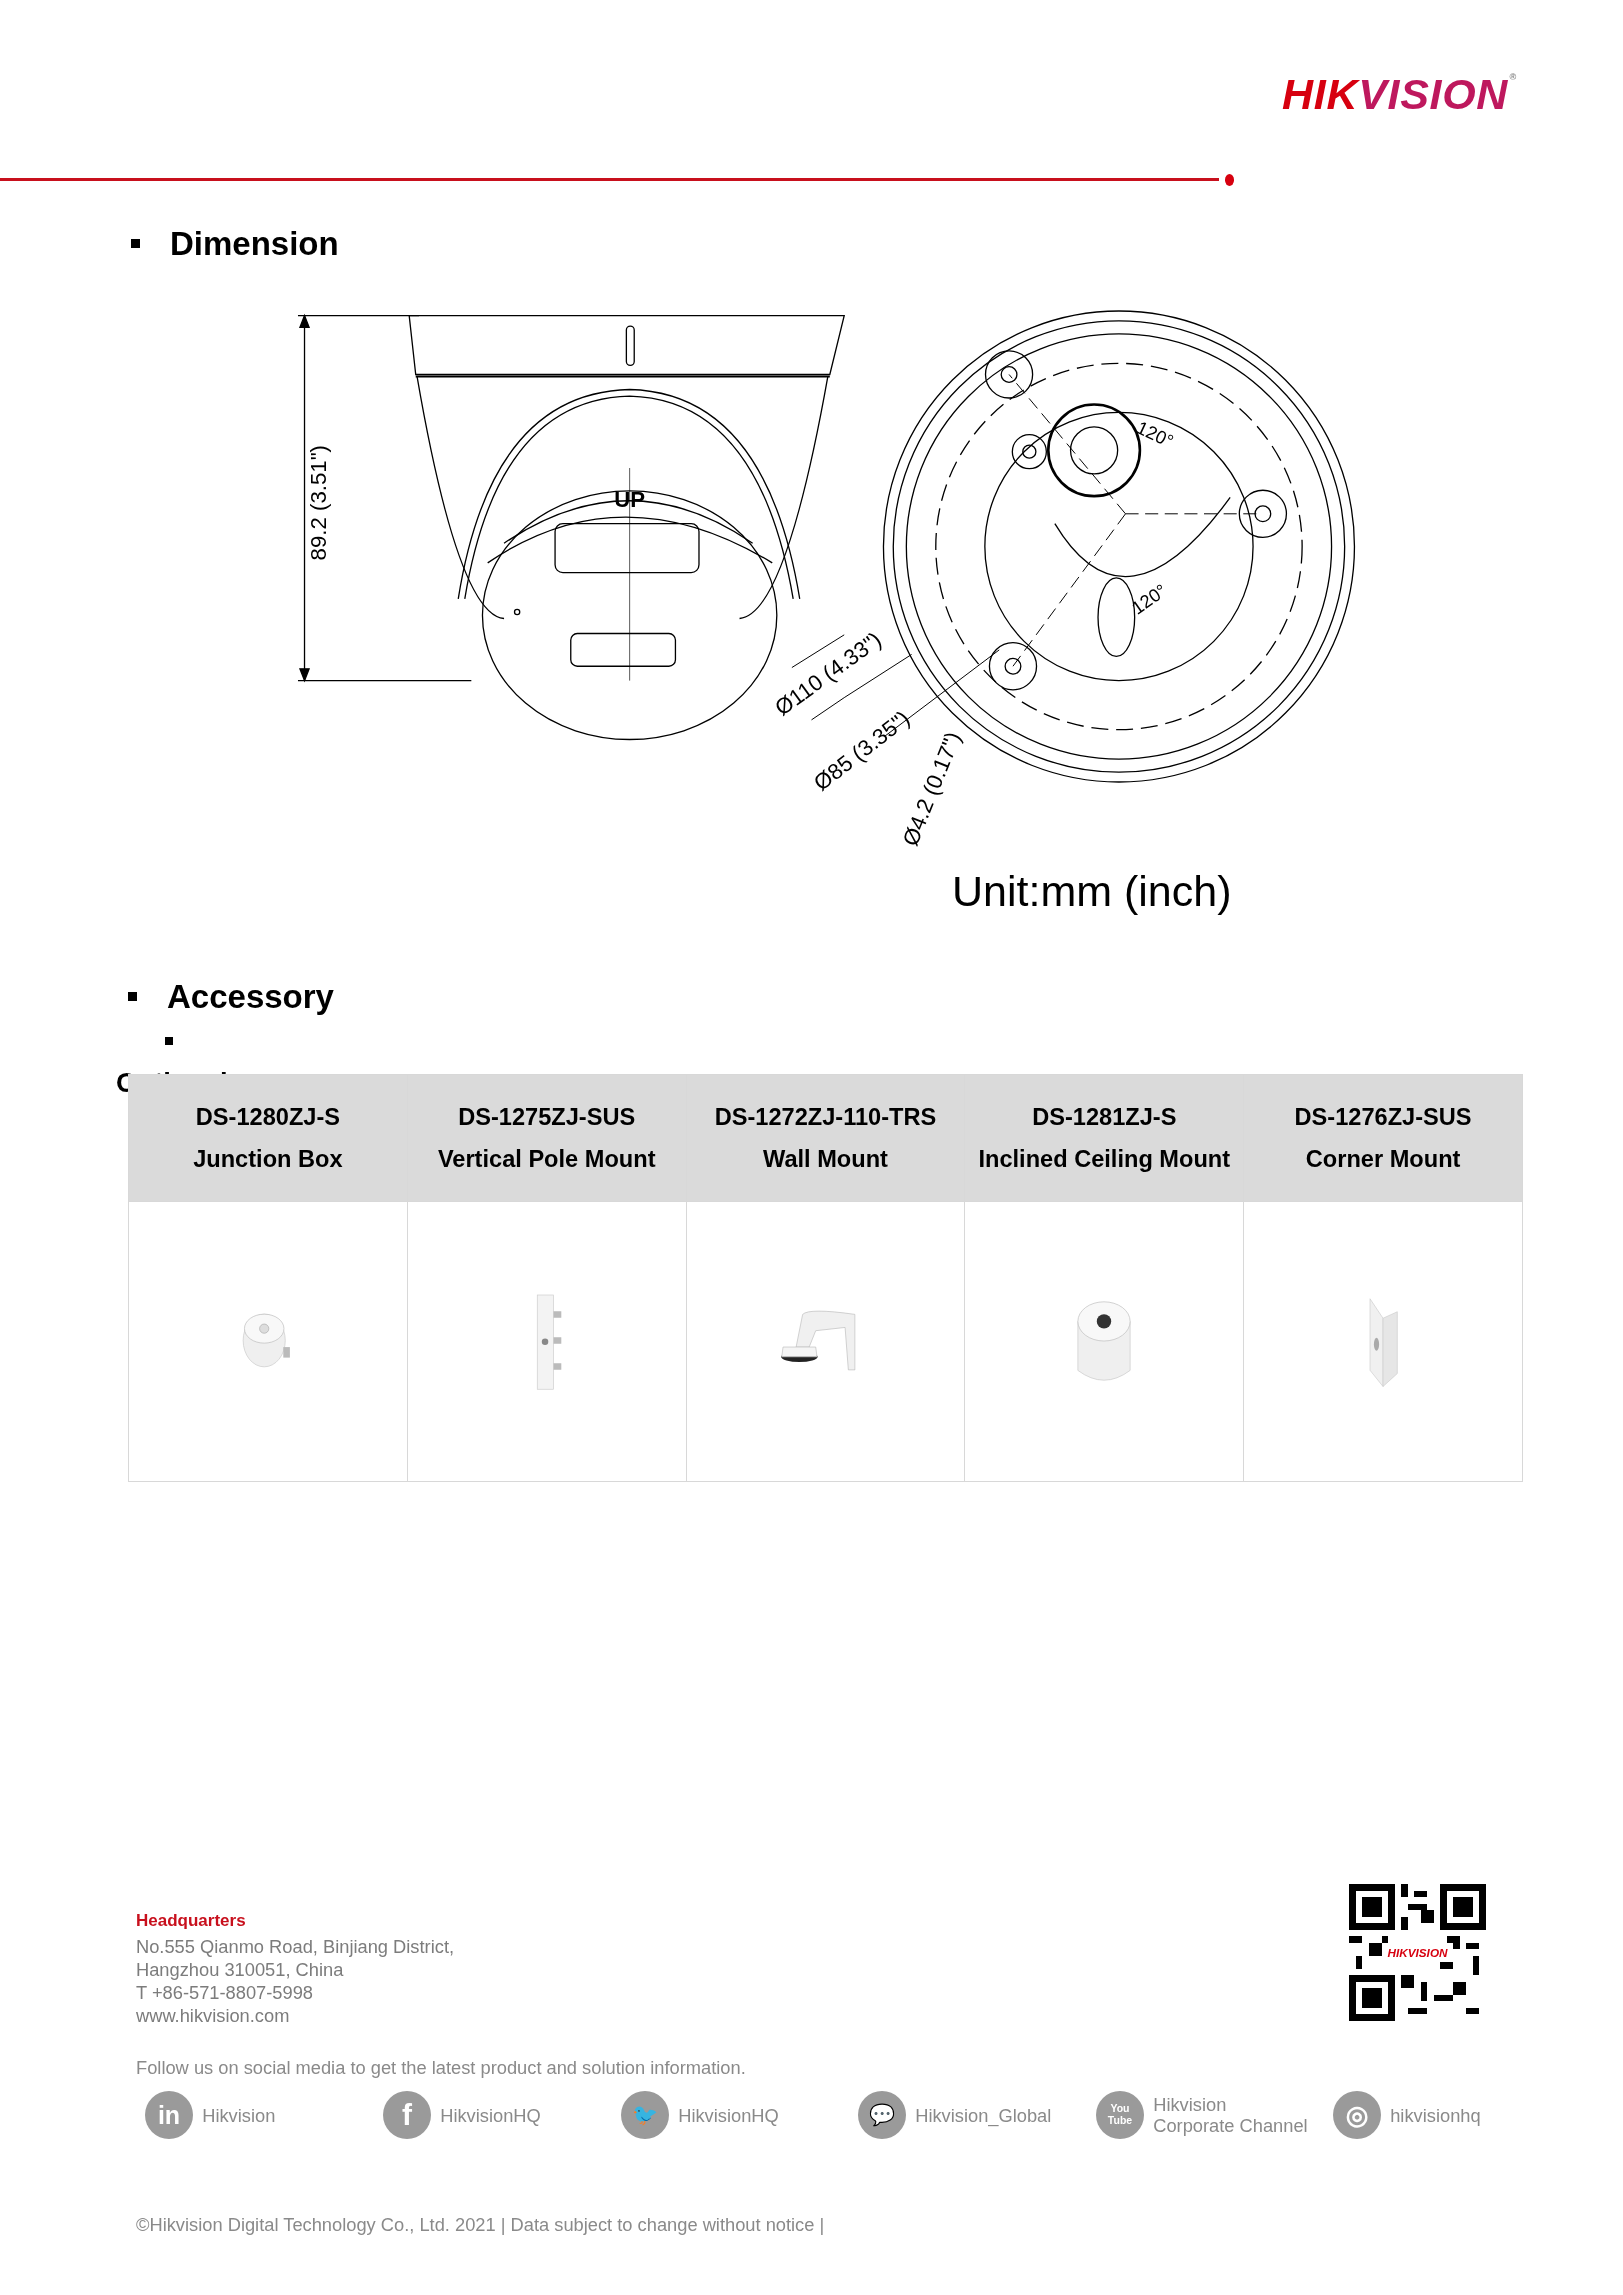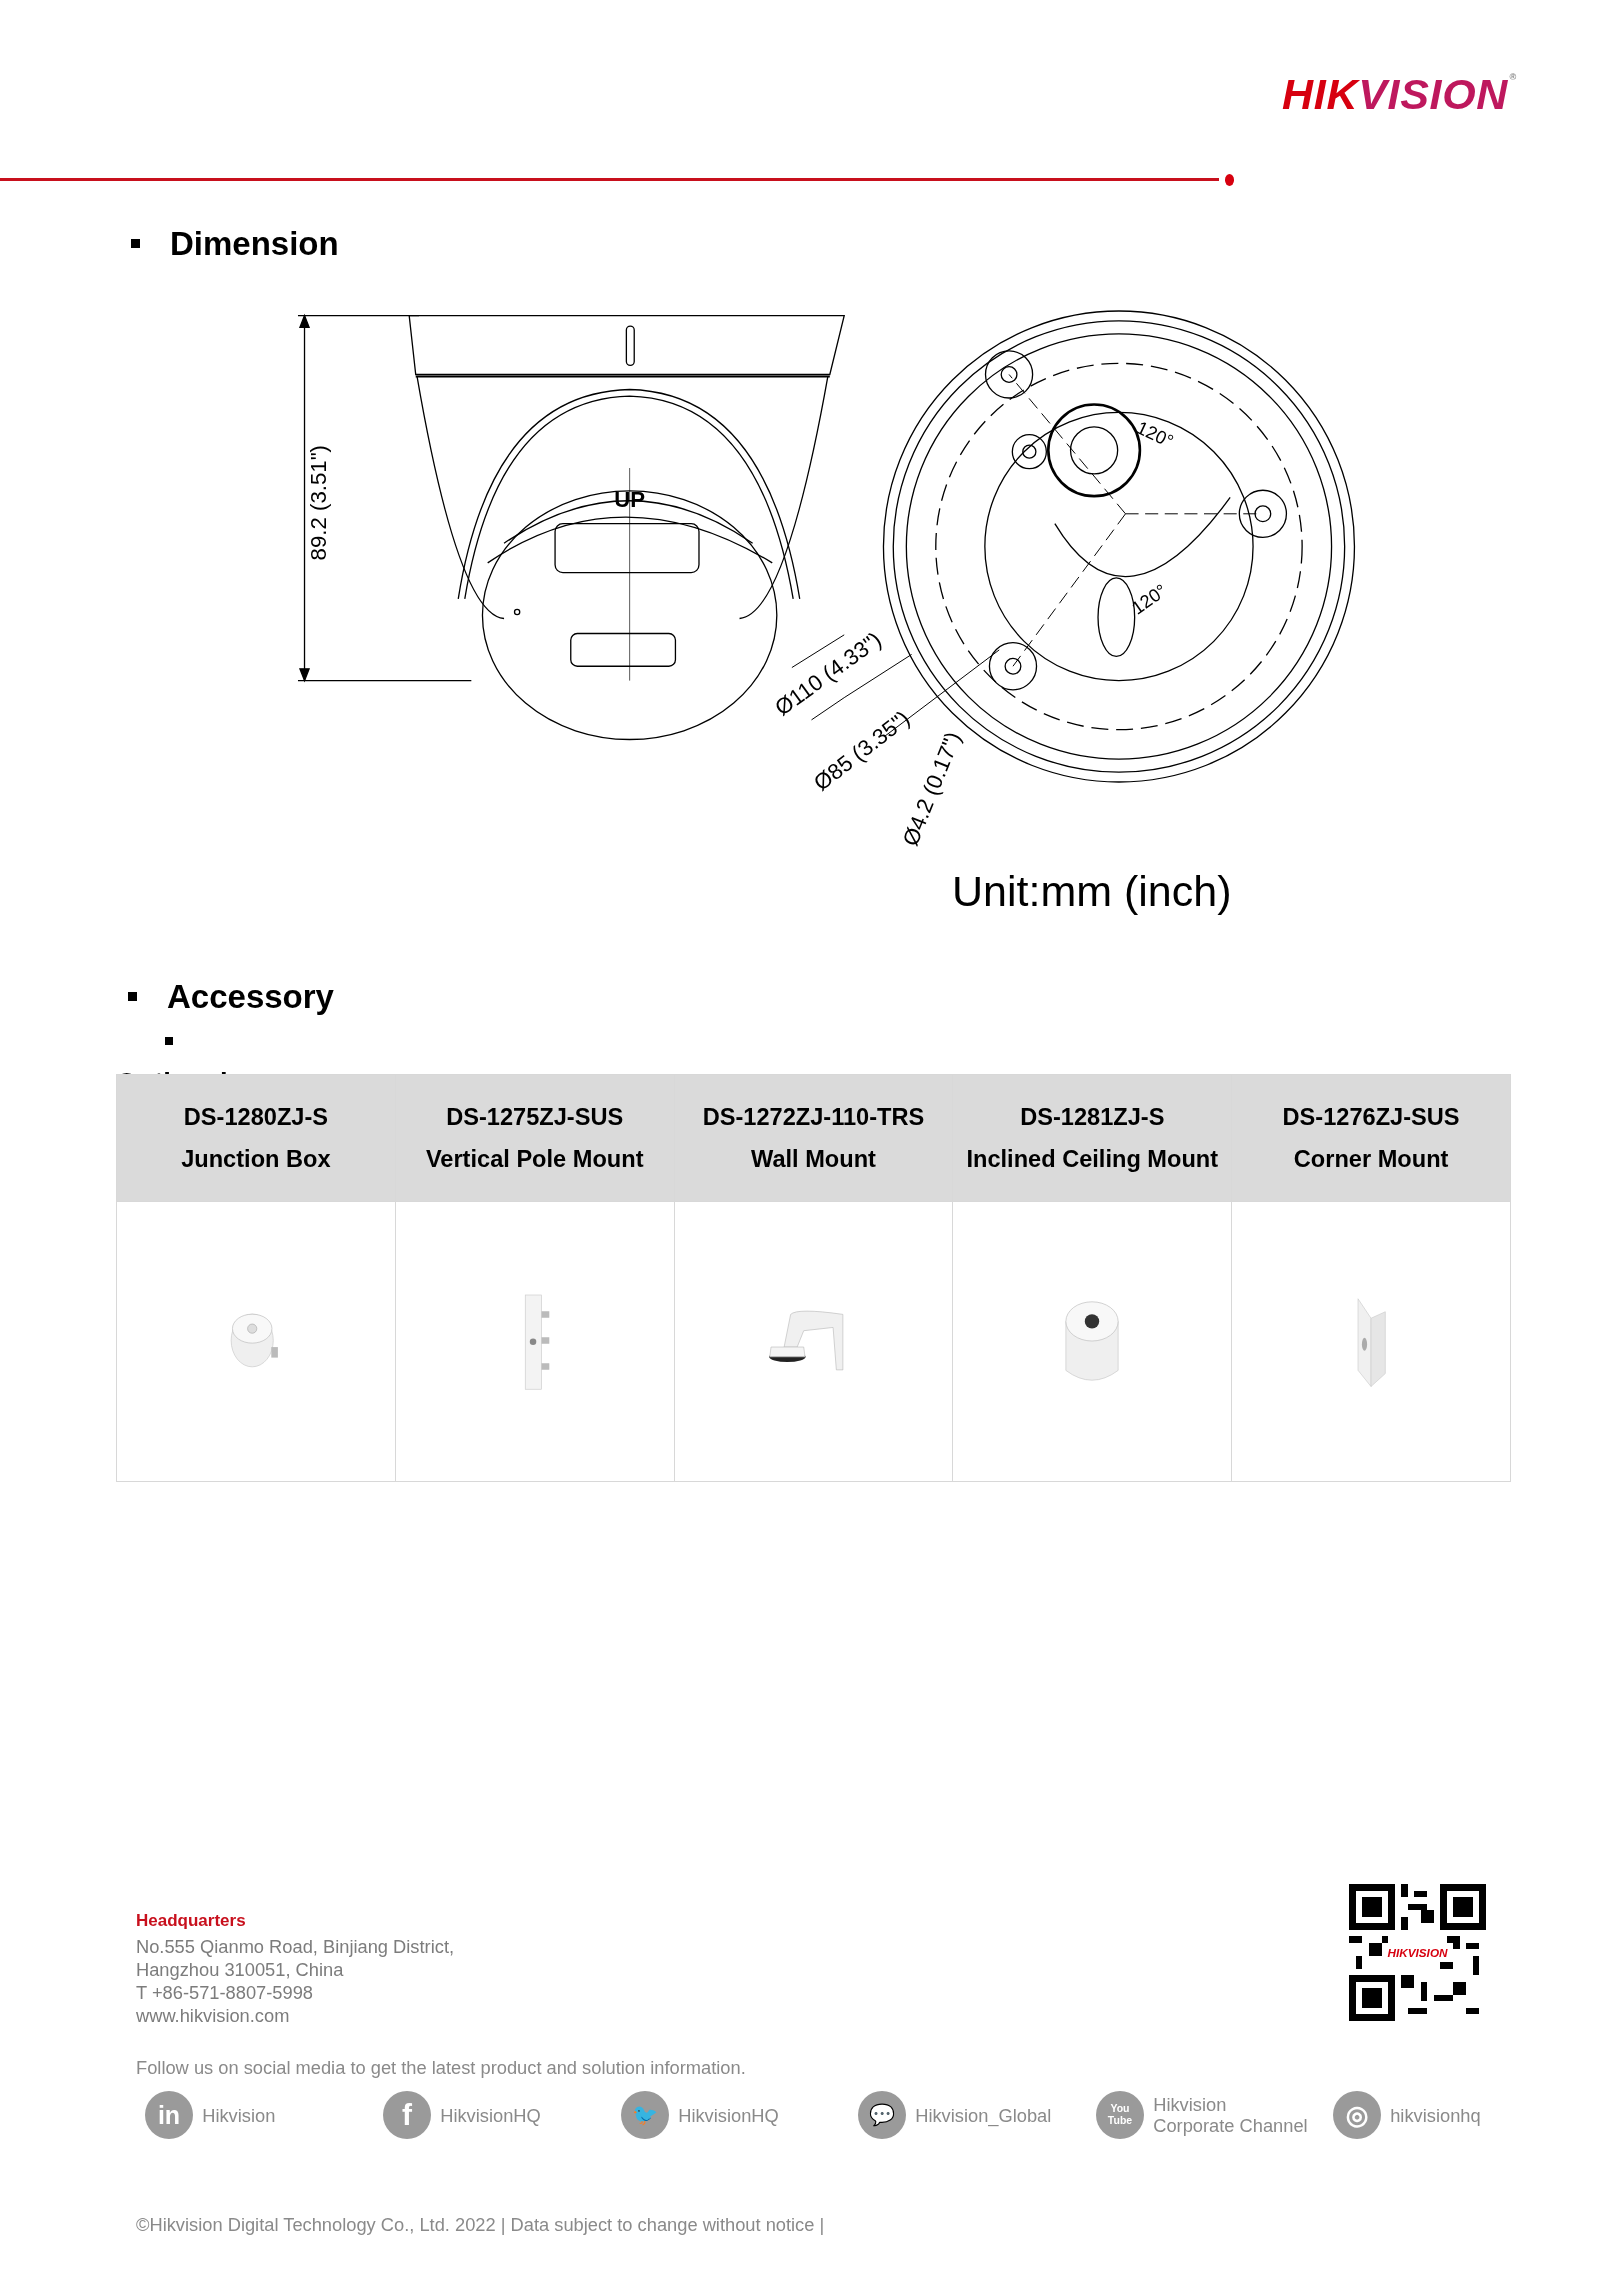--- a/index.html
+++ b/index.html
@@ -19,21 +19,21 @@
   .bullet { display: inline-block; width: 8.5px; height: 8.5px; background: #000; margin-right: 6.5px; }
   .heading.small { font-size: 27.5px; flex-direction: column; }
   .heading.small .bullet { width: 7.9px; height: 7.9px; margin-right: 5.2px; }
 
   
   .drawing { left: 262px; top: 288px; width: 1099px; height: 589px; }
   .drawing svg text { font-family: "Liberation Sans", sans-serif; fill: #000; }
   .unit { left: 952px; top: 870px; font-size: 43px; line-height: 1; }
 
   
-  .acc-table { left: 116px; top: 1074px; width: 1395px; border-collapse: collapse; table-layout: fixed; border-radius: 18px; }
+  .acc-table { left: 128px; top: 1074px; width: 1395px; border-collapse: collapse; table-layout: fixed; border-radius: 18px; }
   .acc-table td, .acc-table th { border: 1.3px solid #d8d8d8; text-align: center; }
   .acc-table th { background: #dadada; height: 126px; font-weight: bold; font-size: 23.6px; line-height: 42px; padding: 0 6.5px; }
   .acc-table td { height: 277px; background: #fff; }
   .acc-img { display: inline-block; }
 
   
   .hq-title { left: 136px; top: 1911px; color: #c8101d; font-size: 17px; font-weight: bold; }
   .hq-lines { left: 136px; top: 1935px; color: #7c7c7c; font-size: 18.3px; line-height: 23px; }
   .follow { left: 136px; top: 2057px; color: #8a8a8a; font-size: 18.3px; }
   .social { display: flex; align-items: center; }
@@ -264,14 +264,14 @@
   <div class="label">
     <div>Hikvision</div>
     <div>Corporate Channel</div>
   </div>
 </div>
 <div class="abs social" style="left:1333px; top:2091px;">
   <div class="circle" style="font-size:26px;">◎</div>
   <div class="label">hikvisionhq</div>
 </div>
 
-<div class="abs copyright">©Hikvision Digital Technology Co., Ltd. 2022 | Data subject to change without notice |</div>
+<div class="abs copyright">©Hikvision Digital Technology Co., Ltd. 2021 | Data subject to change without notice |</div>
 
 
 </body></html>

